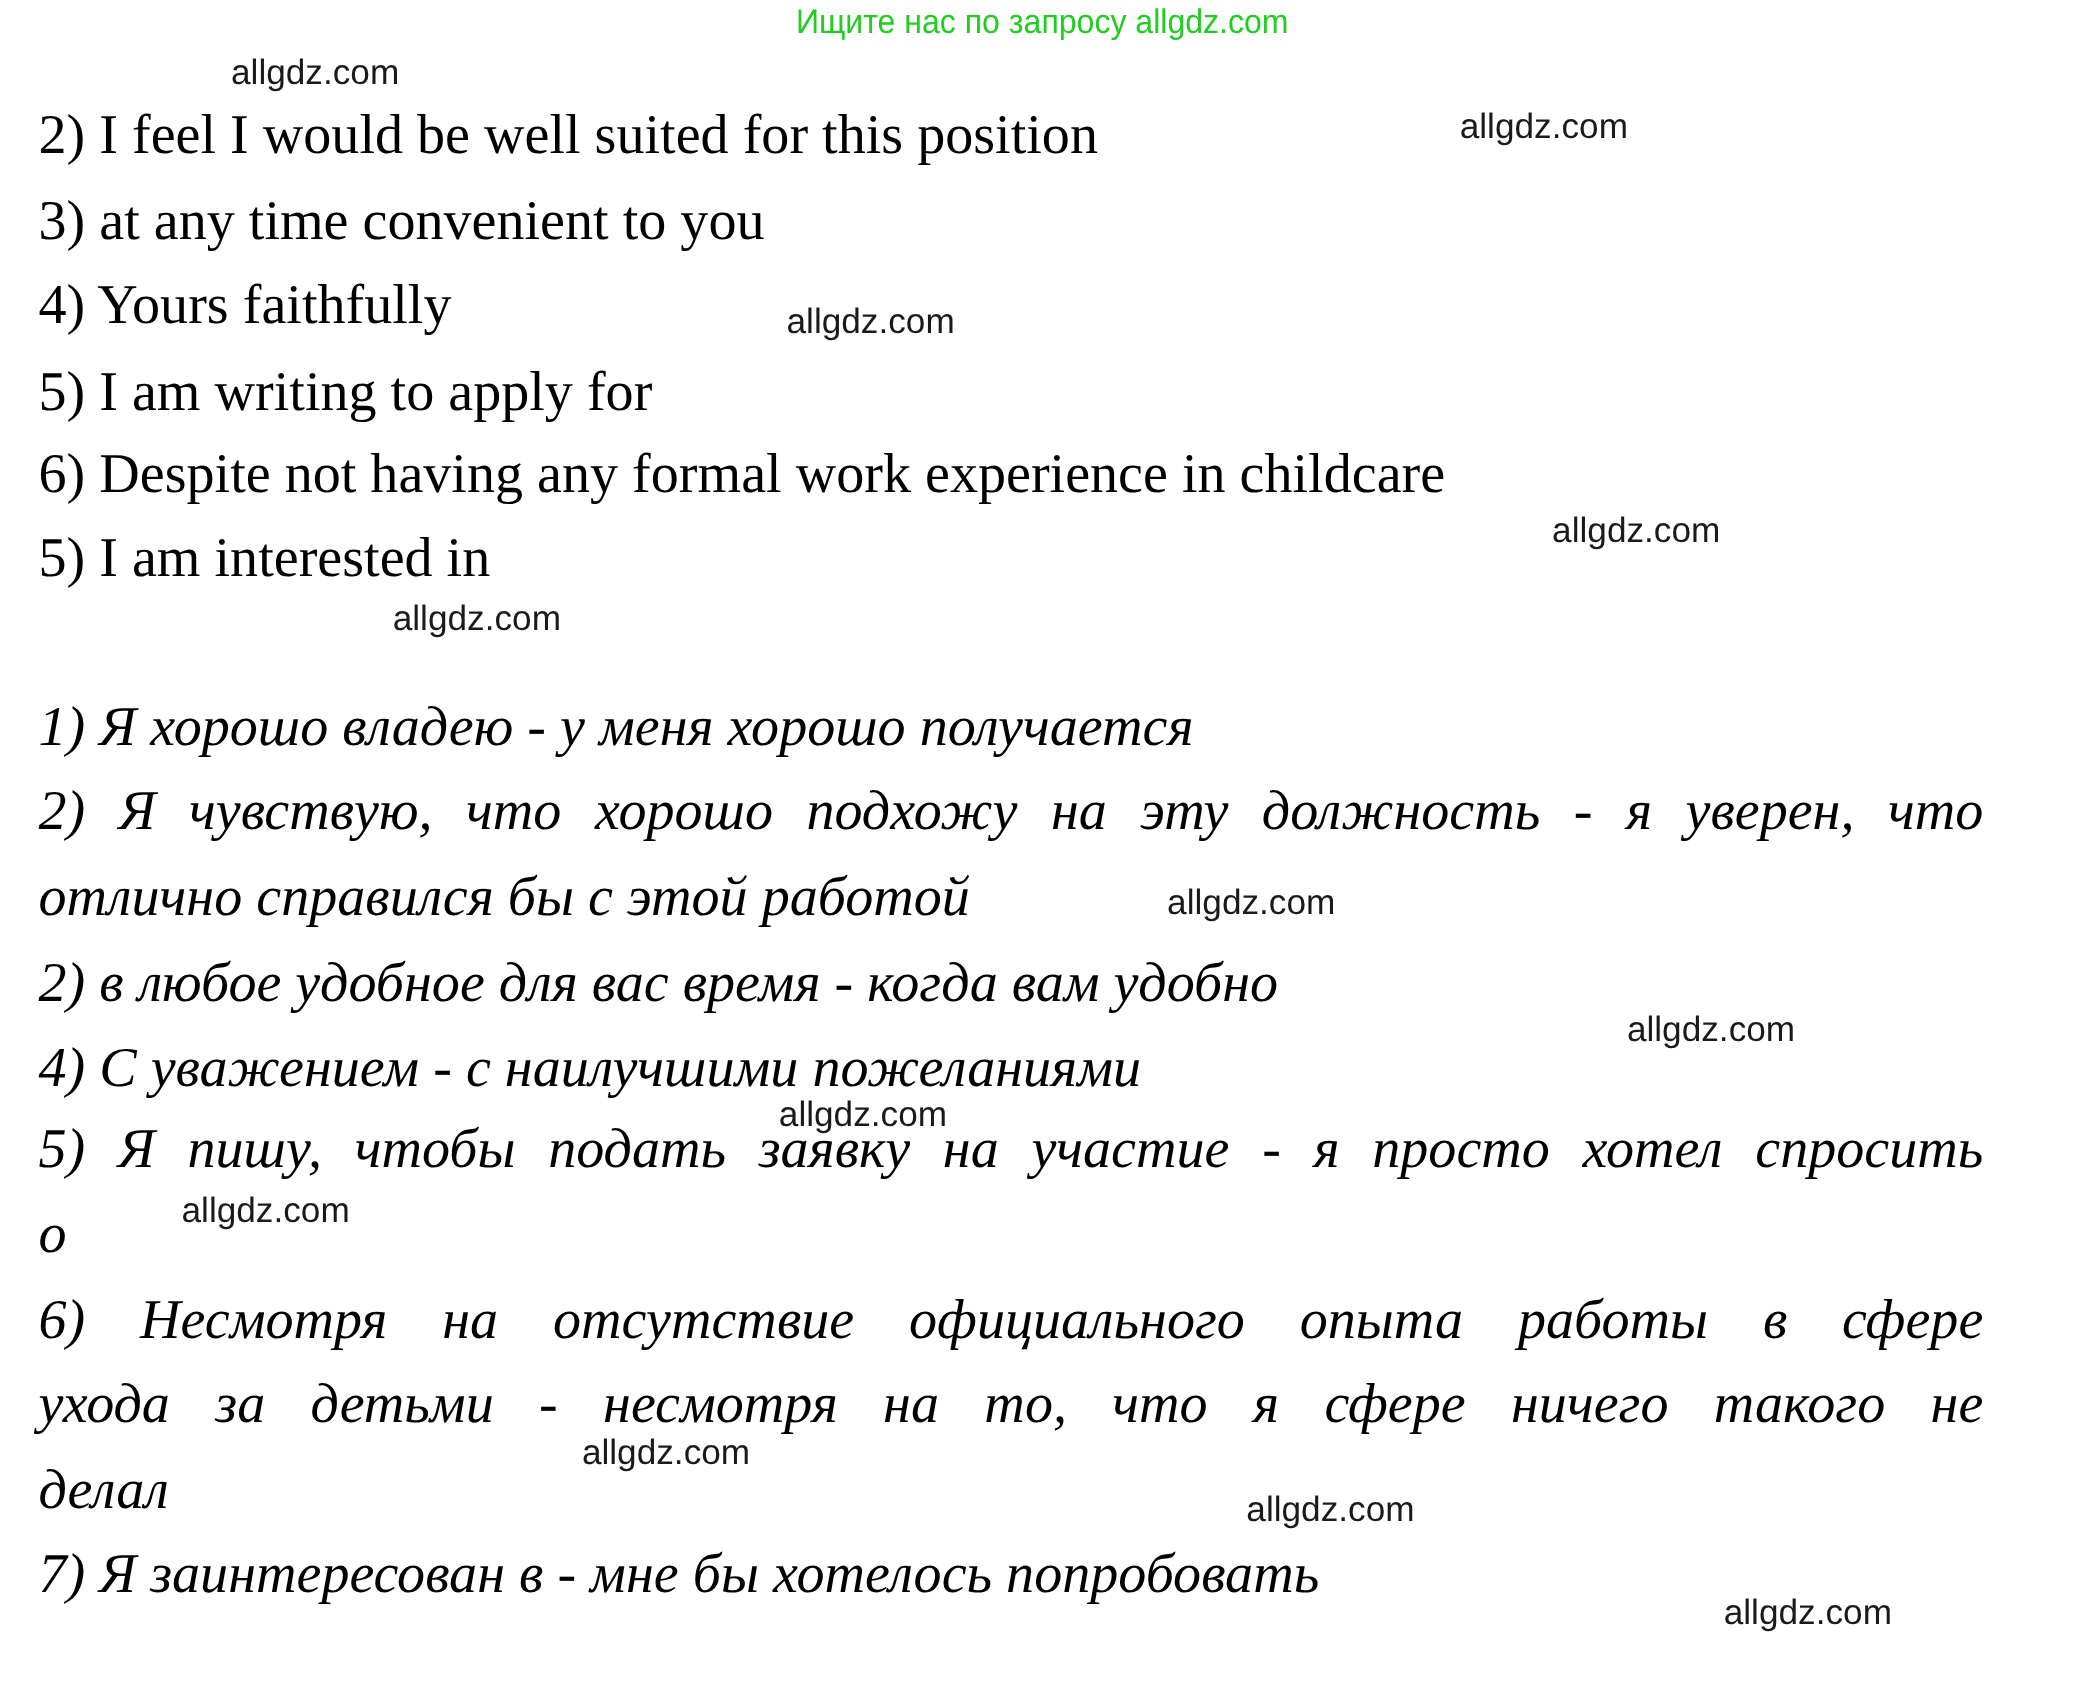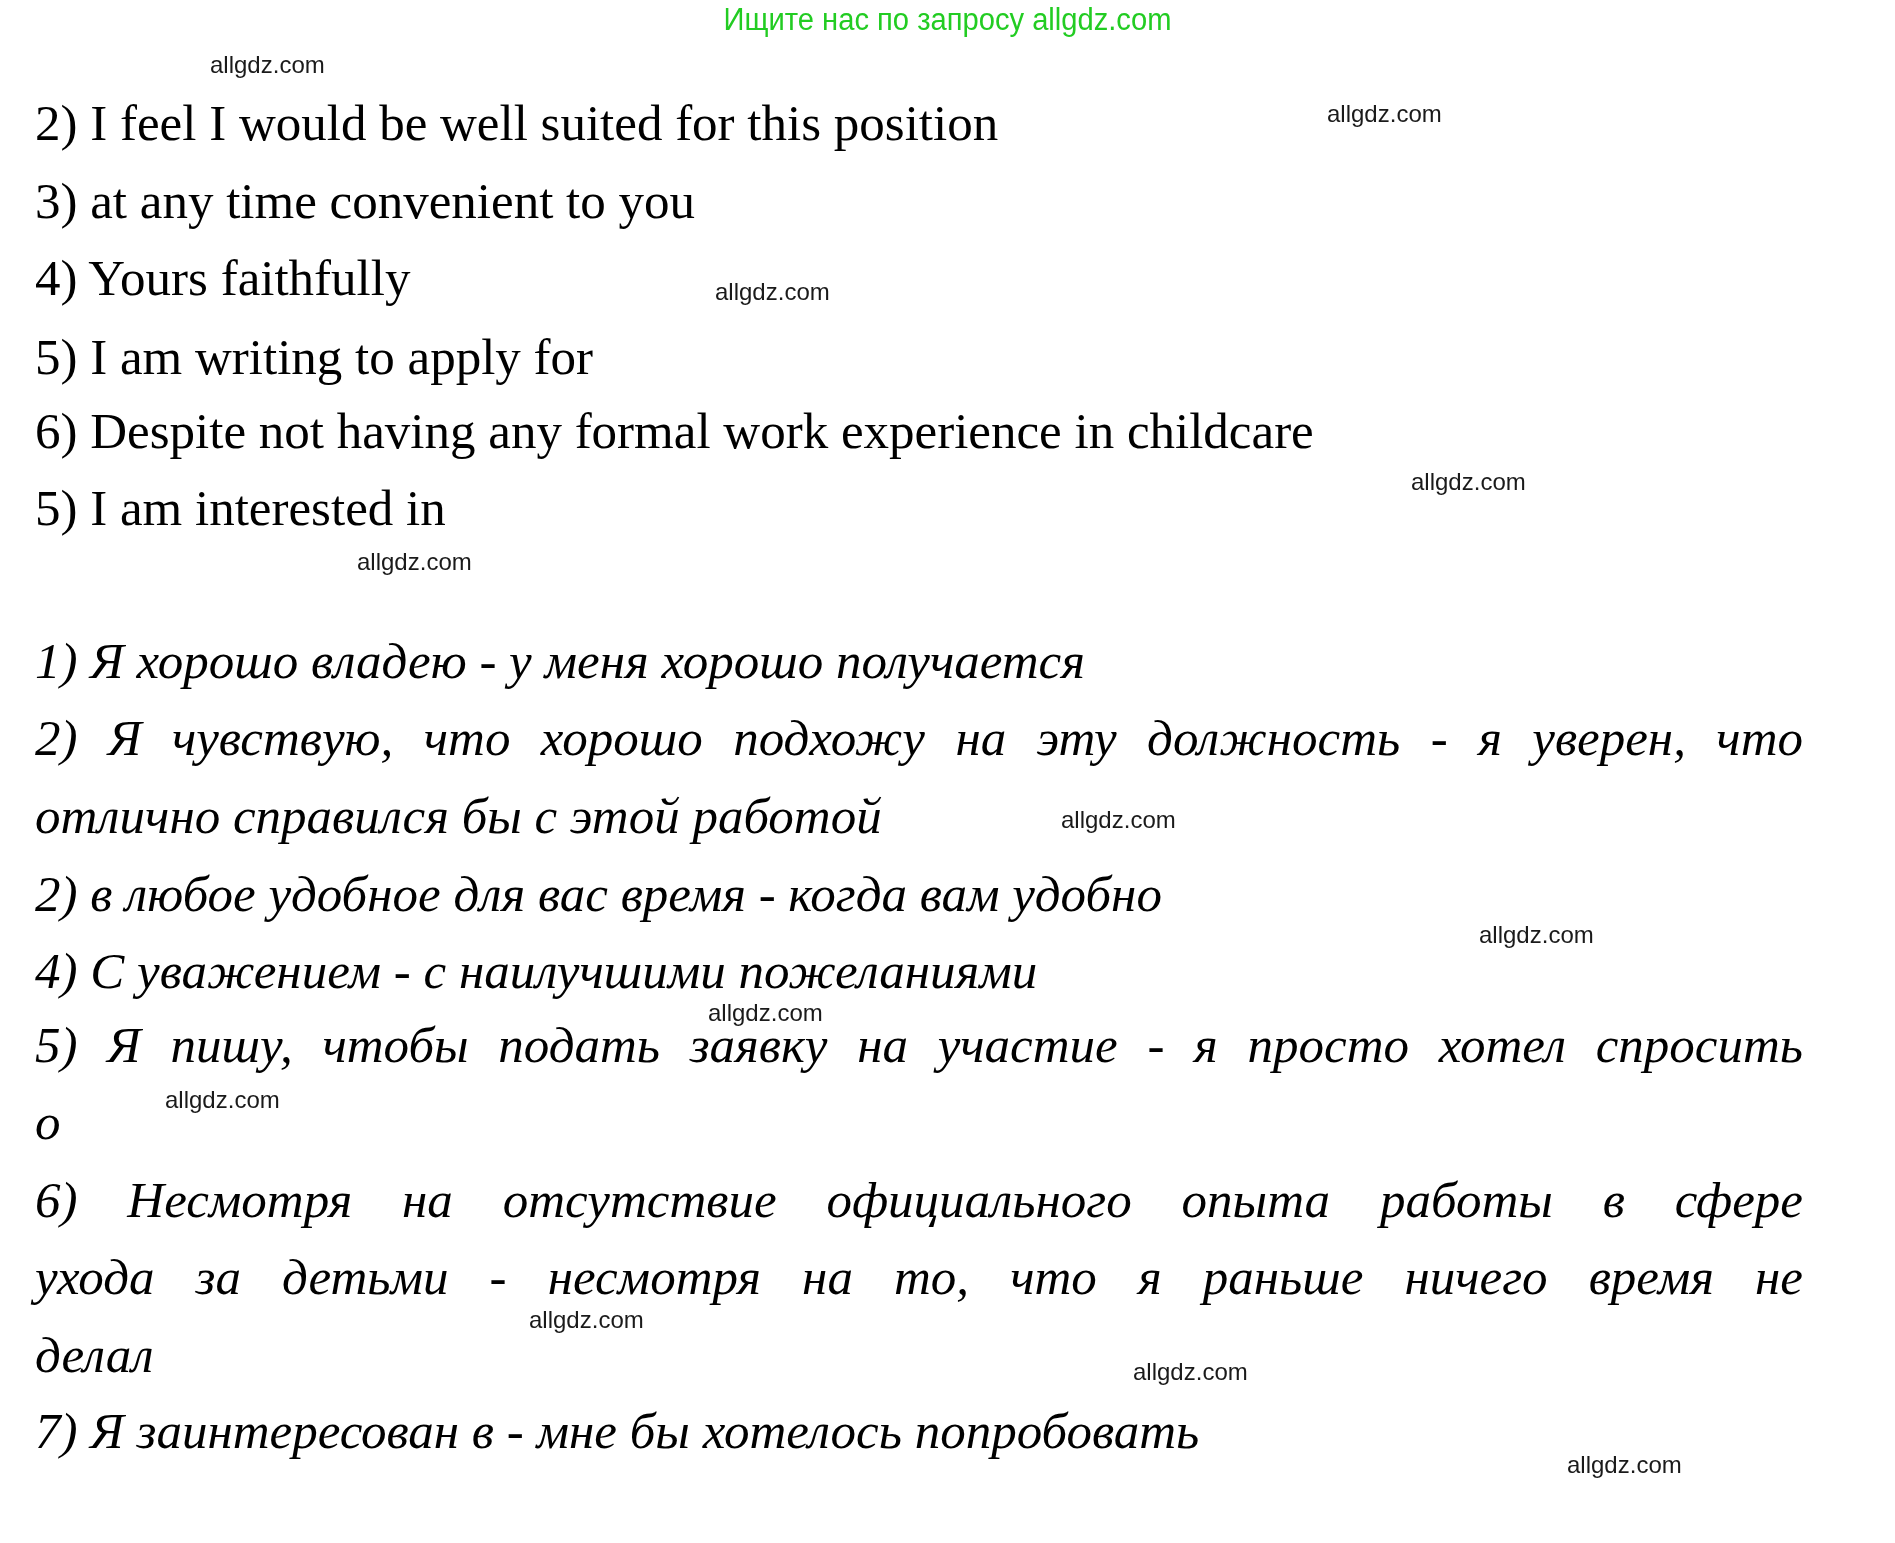--- a/index.html
+++ b/index.html
@@ -20,21 +20,21 @@
     white-space: nowrap;
   }
   .line.ru { font-style: italic; }
   .line.just {
     width: 1768px; text-align: justify; text-align-last: justify;
     white-space: normal;
   }
   .wm {
     position: absolute;
     font-family: "Liberation Sans", sans-serif;
-    font-size: 24px; line-height: 28px; color: #1a1a1a;
+    font-size: 32px; line-height: 28px; color: #1a1a1a;
     white-space: nowrap;
   }
   .footer {
     position: absolute; left: 0; right: 0; top: 1505px; height: 40px;
     text-align: center;
     font-family: "Liberation Sans", sans-serif;
     font-size: 31px; line-height: 40px;
     white-space: pre;
   }
 </style>
@@ -55,21 +55,21 @@
   </div>
 <div id="ru-block">
     <div class="line ru" style="top: 630px;">1) Я хорошо владею - у меня хорошо получается</div>
     <div class="line ru just" style="top: 707px;">2) Я чувствую, что хорошо подхожу на эту должность - я уверен, что</div>
     <div class="line ru" style="top: 785px;">отлично справился бы с этой работой</div>
     <div class="line ru" style="top: 863px;">2) в любое удобное для вас время - когда вам удобно</div>
     <div class="line ru" style="top: 940px;">4) С уважением - с наилучшими пожеланиями</div>
     <div class="line ru just" style="top: 1014px;">5) Я пишу, чтобы подать заявку на участие - я просто хотел спросить</div>
     <div class="line ru" style="top: 1091px;">о</div>
     <div class="line ru just" style="top: 1169px;">6) Несмотря на отсутствие официального опыта работы в сфере</div>
-    <div class="line ru just" style="top: 1246px;">ухода за детьми - несмотря на то, что я раньше ничего время не</div>
+    <div class="line ru just" style="top: 1246px;">ухода за детьми - несмотря на то, что я сфере ничего такого не</div>
     <div class="line ru" style="top: 1324px;">делал</div>
     <div class="line ru" style="top: 1400px;">7) Я заинтересован в - мне бы хотелось попробовать</div>
   </div>
 <div id="wm-block">
     <div class="wm" style="top: 51px; left: 210px;">allgdz.com</div>
     <div class="wm" style="top: 100px; left: 1327px;">allgdz.com</div>
     <div class="wm" style="top: 278px; left: 715px;">allgdz.com</div>
     <div class="wm" style="top: 468px; left: 1411px;">allgdz.com</div>
     <div class="wm" style="top: 548px; left: 357px;">allgdz.com</div>
     <div class="wm" style="top: 806px; left: 1061px;">allgdz.com</div>

